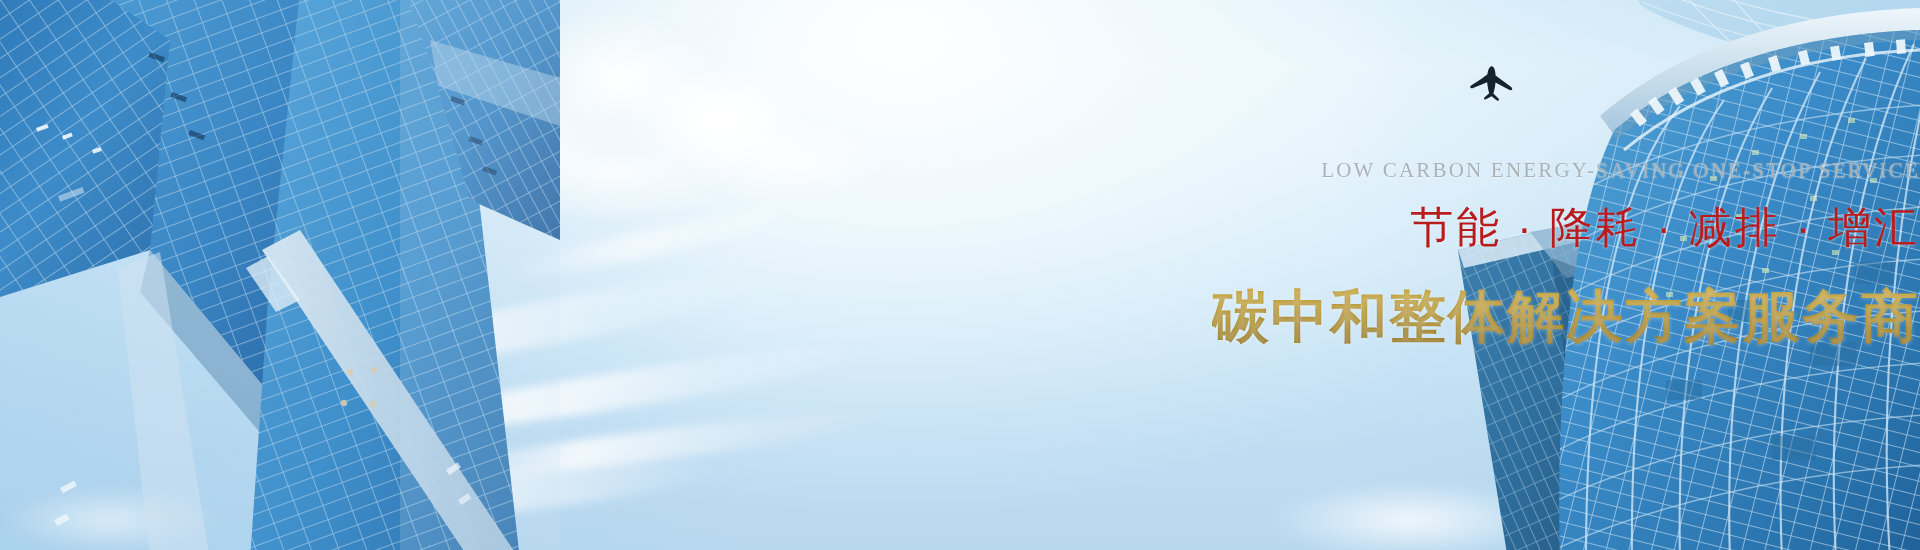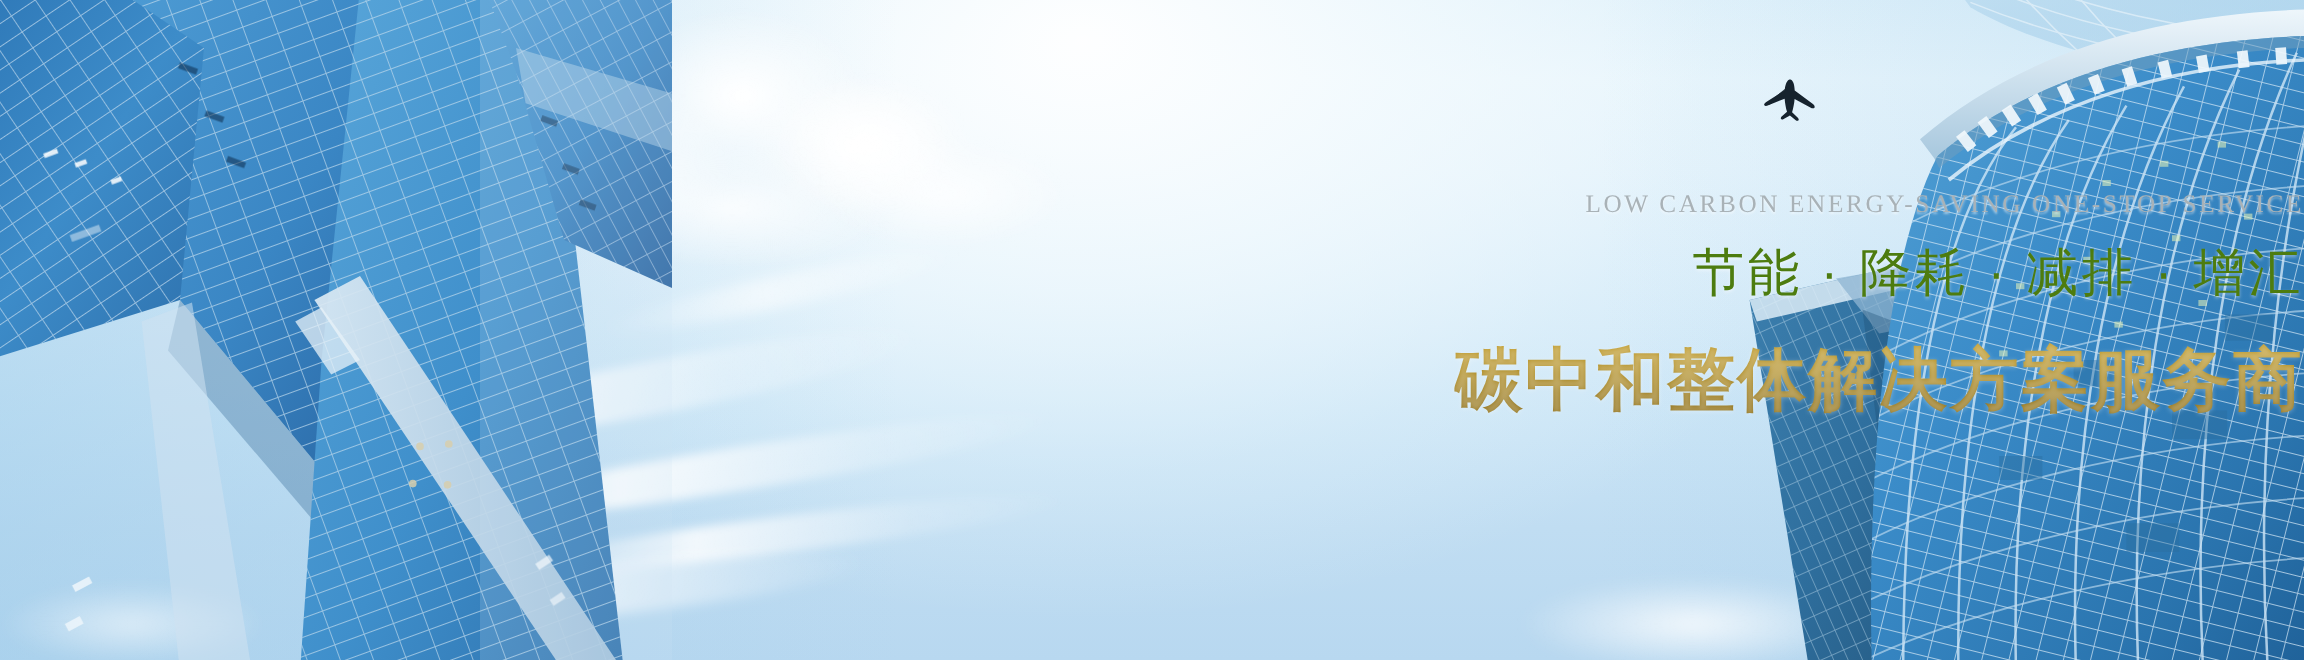--- a/index.html
+++ b/index.html
@@ -109,21 +109,21 @@
     color:#a9b2b7;
     white-space:nowrap;
     text-shadow:0 1px 2px rgba(255,255,255,.55);
   }
   .tagline{
     margin-top:16px;
     font-family:"Liberation Sans",sans-serif;
     font-size:43px;
     font-weight:400;
     letter-spacing:3px;
-    color:#4d7c0f;
+    color:#b91c1c;
     white-space:nowrap;
     text-shadow:0 1px 3px rgba(255,255,255,.45);
   }
   .headline{
     margin-top:22px;
     font-family:"Liberation Sans",sans-serif;
     font-size:57px;
     font-weight:bold;
     letter-spacing:2px;
     white-space:nowrap;

